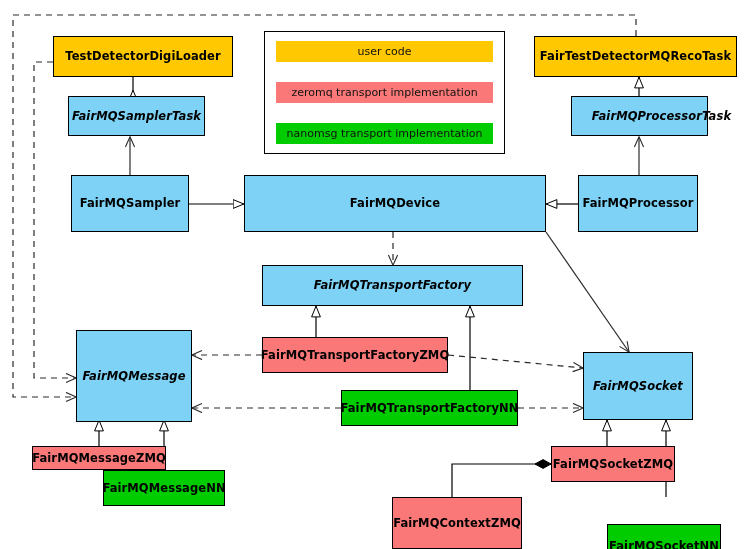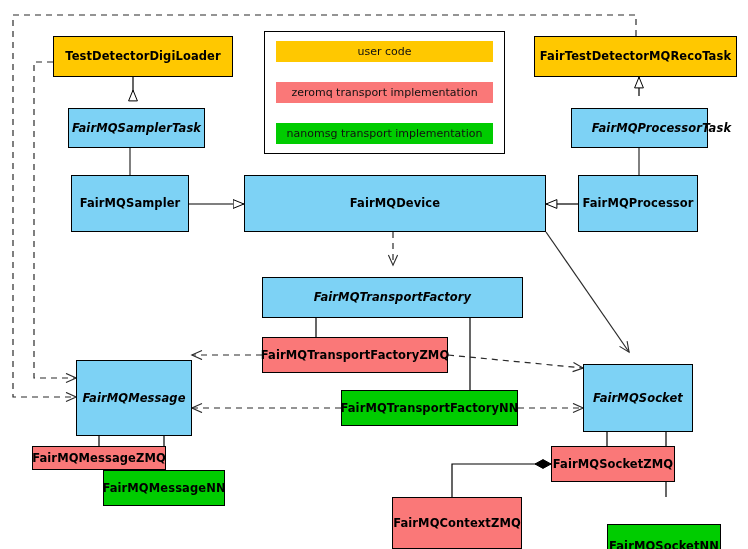--- a/index.html
+++ b/index.html
@@ -31,21 +31,21 @@
     align-items: center;
     justify-content: center;
     text-align: center;
     font-size: 11.5px;
     font-weight: bold;
     color: #000000;
     line-height: 1.1;
     letter-spacing: 0.1px;
     z-index: 3;
   }
-  .node.abstract { font-style: italic; margin-top: 12px; }
+  .node.abstract { font-style: italic; }
   .c-user { background: #ffc800; }
   .c-framework { background: #7dd2f5; }
   .c-zmq { background: #fa7878; }
   .c-nn { background: #00cc00; }
 
   #legend {
     position: absolute;
     box-sizing: border-box;
     border: 1px solid #000000;
     background: #ffffff;
@@ -134,21 +134,21 @@
   <div class="node c-user" style="left:53px;top:36px;width:180px;height:41px;">TestDetectorDigiLoader</div>
   <div class="node c-framework abstract" style="left:68px;top:96px;width:137px;height:40px;">FairMQSamplerTask</div>
   <div class="node c-framework" style="left:71px;top:175px;width:118px;height:57px;">FairMQSampler</div>
   <div class="node c-framework" style="left:244px;top:175px;width:302px;height:57px;">FairMQDevice</div>
   <div class="node c-framework" style="left:578px;top:175px;width:120px;height:57px;">FairMQProcessor</div>
   <div class="node c-framework abstract" style="left:571px;top:96px;width:137px;height:40px;padding-left:44px;">FairMQProcessorTask</div>
   <div class="node c-user" style="left:534px;top:36px;width:203px;height:41px;">FairTestDetectorMQRecoTask</div>
   <div class="node c-framework abstract" style="left:262px;top:265px;width:261px;height:41px;">FairMQTransportFactory</div>
   <div class="node c-nn" style="left:341px;top:390px;width:177px;height:36px;">FairMQTransportFactoryNN</div>
   <div class="node c-zmq" style="left:262px;top:337px;width:186px;height:36px;">FairMQTransportFactoryZMQ</div>
-  <div class="node c-framework abstract" style="left:76px;top:348px;width:116px;height:76px;text-align:center;">FairMQMessage</div>
+  <div class="node c-framework abstract" style="left:76px;top:330px;width:116px;height:92px;text-align:center;">FairMQMessage</div>
   <div class="node c-framework abstract" style="left:583px;top:352px;width:110px;height:68px;">FairMQSocket</div>
   <div class="node c-zmq" style="left:32px;top:446px;width:134px;height:24px;">FairMQMessageZMQ</div>
   <div class="node c-nn" style="left:103px;top:470px;width:122px;height:36px;text-align:center;">FairMQMessageNN</div>
   <div class="node c-zmq" style="left:551px;top:446px;width:124px;height:36px;">FairMQSocketZMQ</div>
   <div class="node c-zmq" style="left:392px;top:497px;width:130px;height:52px;">FairMQContextZMQ</div>
   <div class="node c-nn" style="left:607px;top:524px;width:114px;height:44px;">FairMQSocketNN</div>
 
   <div id="legend" style="left:264px;top:31px;width:241px;height:123px;">
     <div class="legend-row" style="background:#ffc800;">user code</div>
     <div class="legend-row" style="background:#fa7878;">zeromq transport implementation</div>

